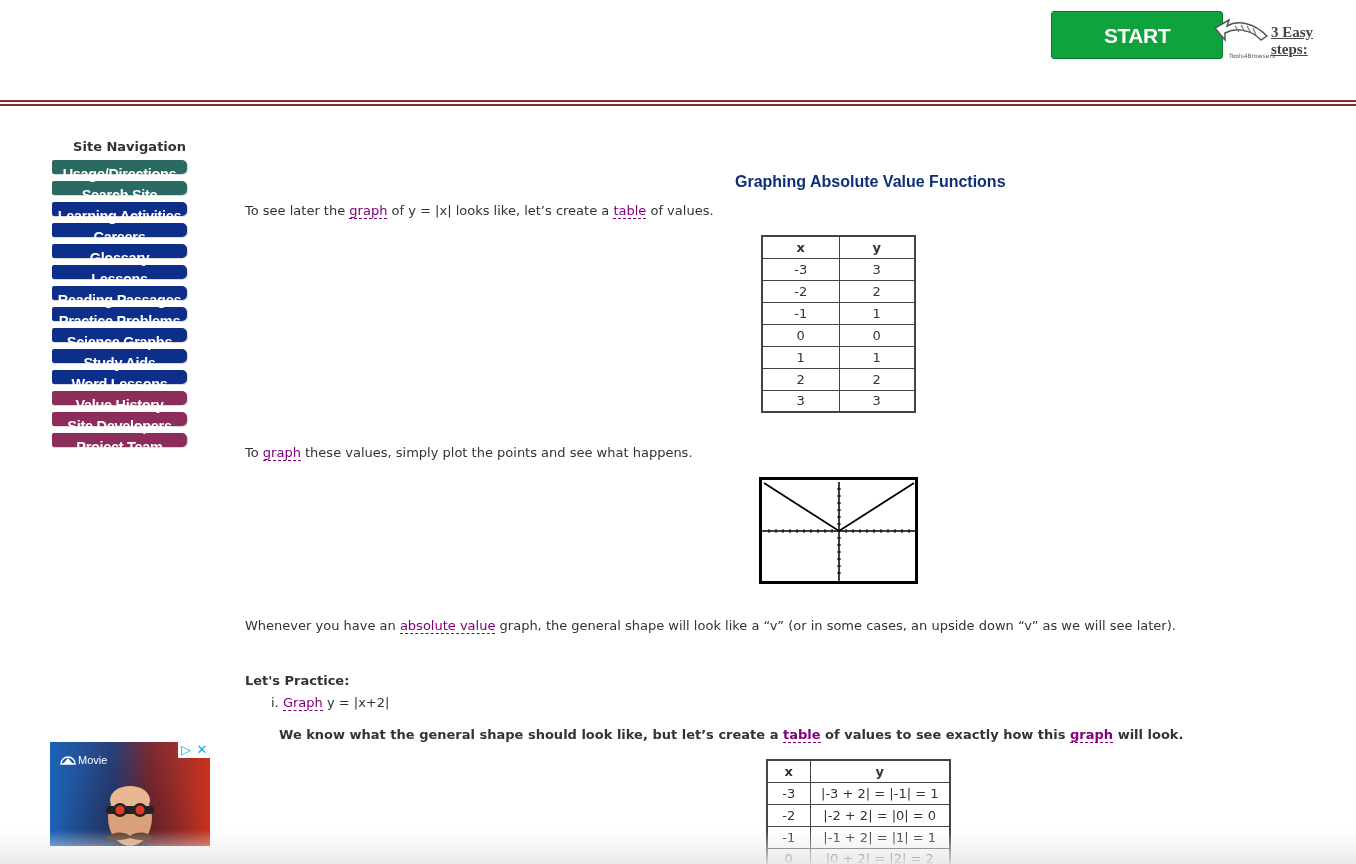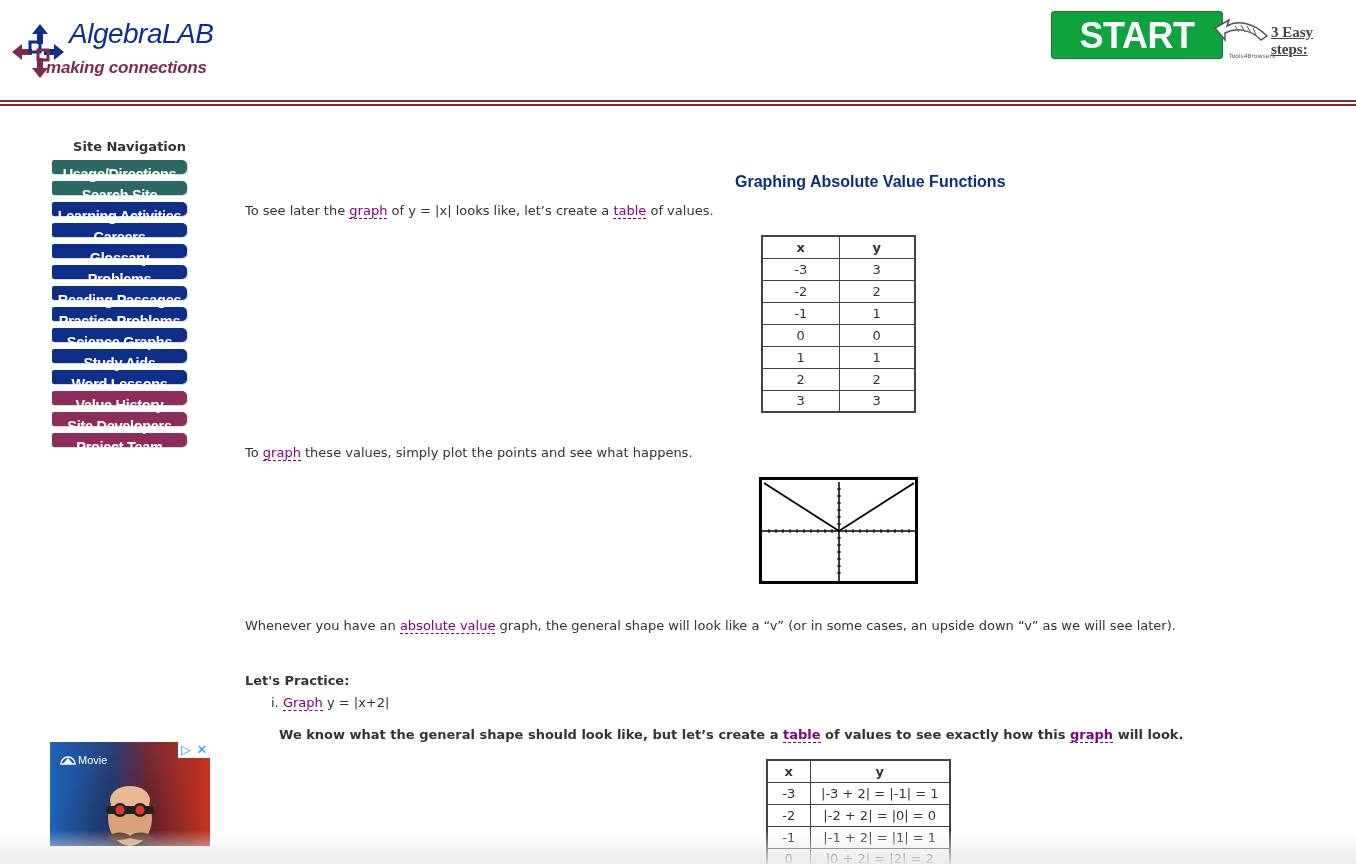--- a/index.html
+++ b/index.html
@@ -6,21 +6,21 @@
   html, body { width: 1356px; height: 864px; overflow: hidden; background: #ffffff; }
   body { font-family: "DejaVu Sans", sans-serif; color: #333; position: relative; }
 
   
   .header { position: absolute; left: 0; top: 0; width: 1356px; height: 110px; }
   .logo { position: absolute; left: 8px; top: 14px; width: 230px; height: 70px; }
   .logo-mark { position: absolute; left: 2px; top: 8px; width: 56px; height: 56px; }
   .logo-title { position: absolute; left: 61px; top: 4px; font-family: "Liberation Sans", sans-serif; font-style: italic; font-size: 28px; color: #0a2f8f; letter-spacing: -0.5px; }
   .logo-tagline { position: absolute; left: 38px; top: 44px; font-family: "Liberation Sans", sans-serif; font-style: italic; font-weight: bold; font-size: 17px; color: #7f2a4f; letter-spacing: -0.2px; }
 
-  .ad-start { position: absolute; left: 1051px; top: 11px; width: 172px; height: 48px; background: #0ea33d; border: 1px solid #0a7d2e; border-radius: 3px; color: #fff; font-family: "Liberation Sans", sans-serif; font-weight: bold; font-size: 36px; text-align: center; line-height: 48px; letter-spacing: -0.5px; cursor: pointer; }
+  .ad-start { position: absolute; left: 1051px; top: 11px; width: 172px; height: 48px; background: #0ea33d; border: 1px solid #0a7d2e; border-radius: 3px; color: #fff; font-family: "Liberation Sans", sans-serif; font-weight: bold; font-size: 21px; text-align: center; line-height: 48px; letter-spacing: -0.5px; cursor: pointer; }
   .ad-steps { position: absolute; left: 1213px; top: 14px; width: 140px; height: 50px; }
   .ad-arrow { position: absolute; left: 0; top: 4px; width: 56px; height: 26px; }
   .ad-steps-label { position: absolute; left: 58px; top: 10px; font-family: "Liberation Serif", serif; font-size: 15px; font-weight: bold; color: #444; text-decoration: underline; }
   .ad-steps-sub { position: absolute; left: 16px; top: 38px; font-size: 6px; color: #555; }
 
   .rule-a { position: absolute; left: 0; top: 100px; width: 1356px; height: 2px; background: #8b2a2a; }
   .rule-b { position: absolute; left: 0; top: 104px; width: 1356px; height: 2px; background: #8b2a2a; }
 
   
   .sidebar { position: absolute; left: 52px; top: 138px; width: 138px; }
@@ -50,32 +50,20 @@
   table.vals th { font-weight: bold; }
 
   .graph { position: absolute; left: 514px; top: 312px; width: 159px; height: 107px; border: 3px solid #000; background: #fff; }
 
   .fade { position: absolute; left: 0; top: 830px; width: 1356px; height: 34px; background: linear-gradient(180deg, rgba(240,240,240,0) 0%, rgba(232,232,232,0.9) 100%); pointer-events: none; }
 </style>
 </head>
 <body>
 
 <div class="header">
-  <div class="logo">
-    <svg class="logo-mark" viewBox="0 0 56 56">
-      <polygon points="30,2 38,12 33,12 33,22 27,22 27,12 22,12" fill="#0d2f8a"></polygon>
-      <polygon points="54,30 44,38 44,33 34,33 34,27 44,27 44,22" fill="#0d2f8a"></polygon>
-      <polygon points="2,30 12,22 12,27 22,27 22,33 12,33 12,38" fill="#7f2a4f"></polygon>
-      <polygon points="30,56 22,46 27,46 27,36 33,36 33,46 38,46" fill="#7f2a4f"></polygon>
-      <rect x="20" y="20" width="10" height="10" fill="none" stroke="#0d2f8a" stroke-width="3"></rect>
-      <rect x="28" y="28" width="10" height="10" fill="none" stroke="#7f2a4f" stroke-width="3"></rect>
-    </svg>
-    <div class="logo-title">AlgebraLAB</div>
-    <div class="logo-tagline">making connections</div>
-  </div>
 
   <div class="ad-start">START</div>
   <div class="ad-steps">
     <svg class="ad-arrow" viewBox="0 0 56 26">
       <path d="M54,18 C40,4 24,2 14,8 L16,2 L2,10 L12,22 L12,15 C22,10 36,10 48,22 Z" fill="#fff" stroke="#555" stroke-width="1.5"></path>
       <path d="M22,8 L26,14 M28,7 L32,14 M34,8 L38,15 M40,10 L43,17" stroke="#777" stroke-width="1.2"></path>
     </svg>
     <div class="ad-steps-label">3 Easy steps:</div>
     <div class="ad-steps-sub">Tools4Browsers</div>
   </div>
@@ -84,21 +72,21 @@
   <div class="rule-b"></div>
 </div>
 
 <div class="sidebar">
   <div class="nav-heading">Site Navigation</div>
   <a class="nav-btn teal">Usage/Directions</a>
   <a class="nav-btn teal">Search Site</a>
   <a class="nav-btn blue">Learning Activities</a>
   <a class="nav-btn blue">Careers</a>
   <a class="nav-btn blue">Glossary</a>
-  <a class="nav-btn blue">Problems</a>
+  <a class="nav-btn blue">Lessons</a>
   <a class="nav-btn blue">Reading Passages</a>
   <a class="nav-btn blue">Practice Problems</a>
   <a class="nav-btn blue">Science Graphs</a>
   <a class="nav-btn blue">Study Aids</a>
   <a class="nav-btn blue">Word Lessons</a>
   <a class="nav-btn plum">Value History</a>
   <a class="nav-btn plum">Site Developers</a>
   <a class="nav-btn plum">Project Team</a>
 </div>
 

